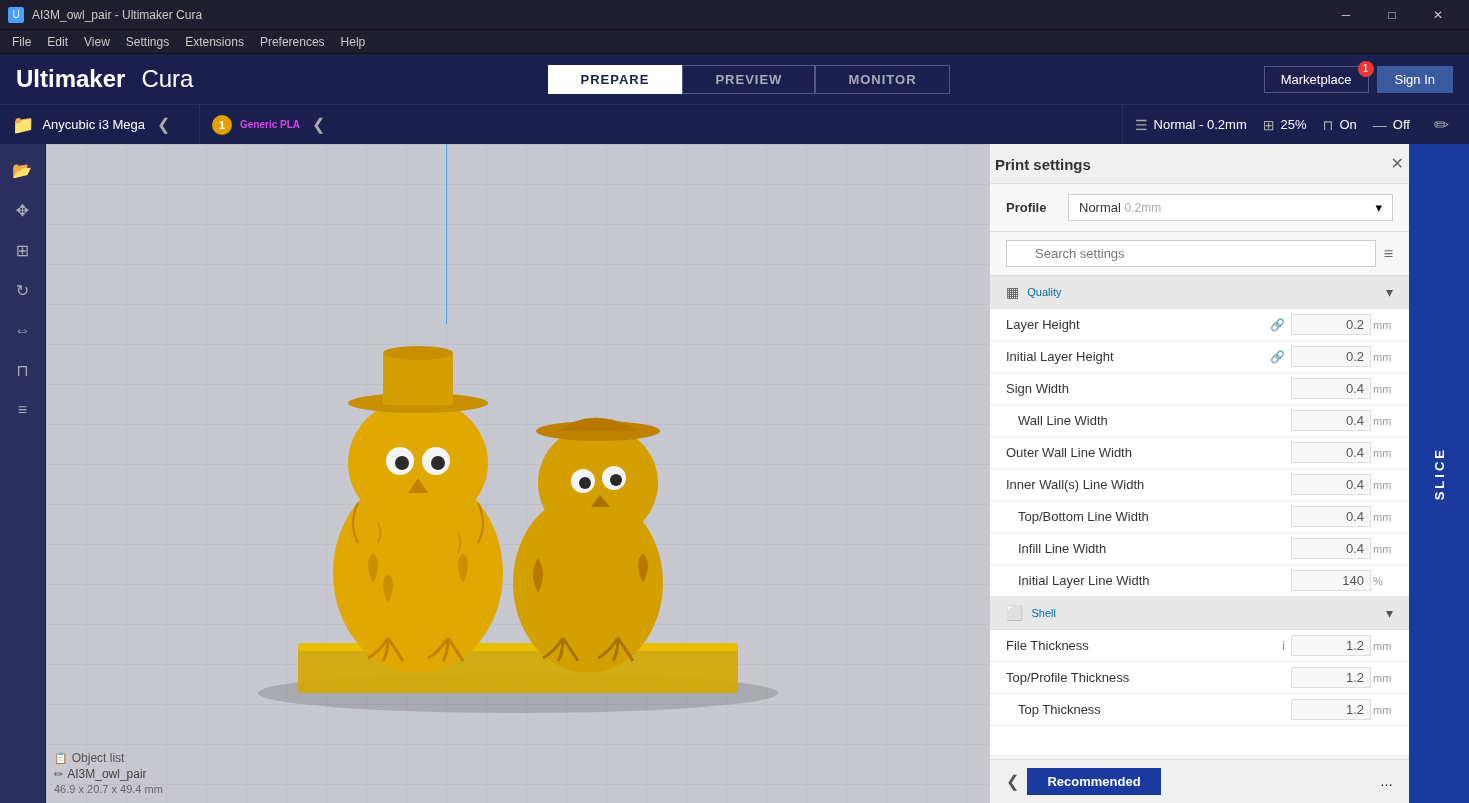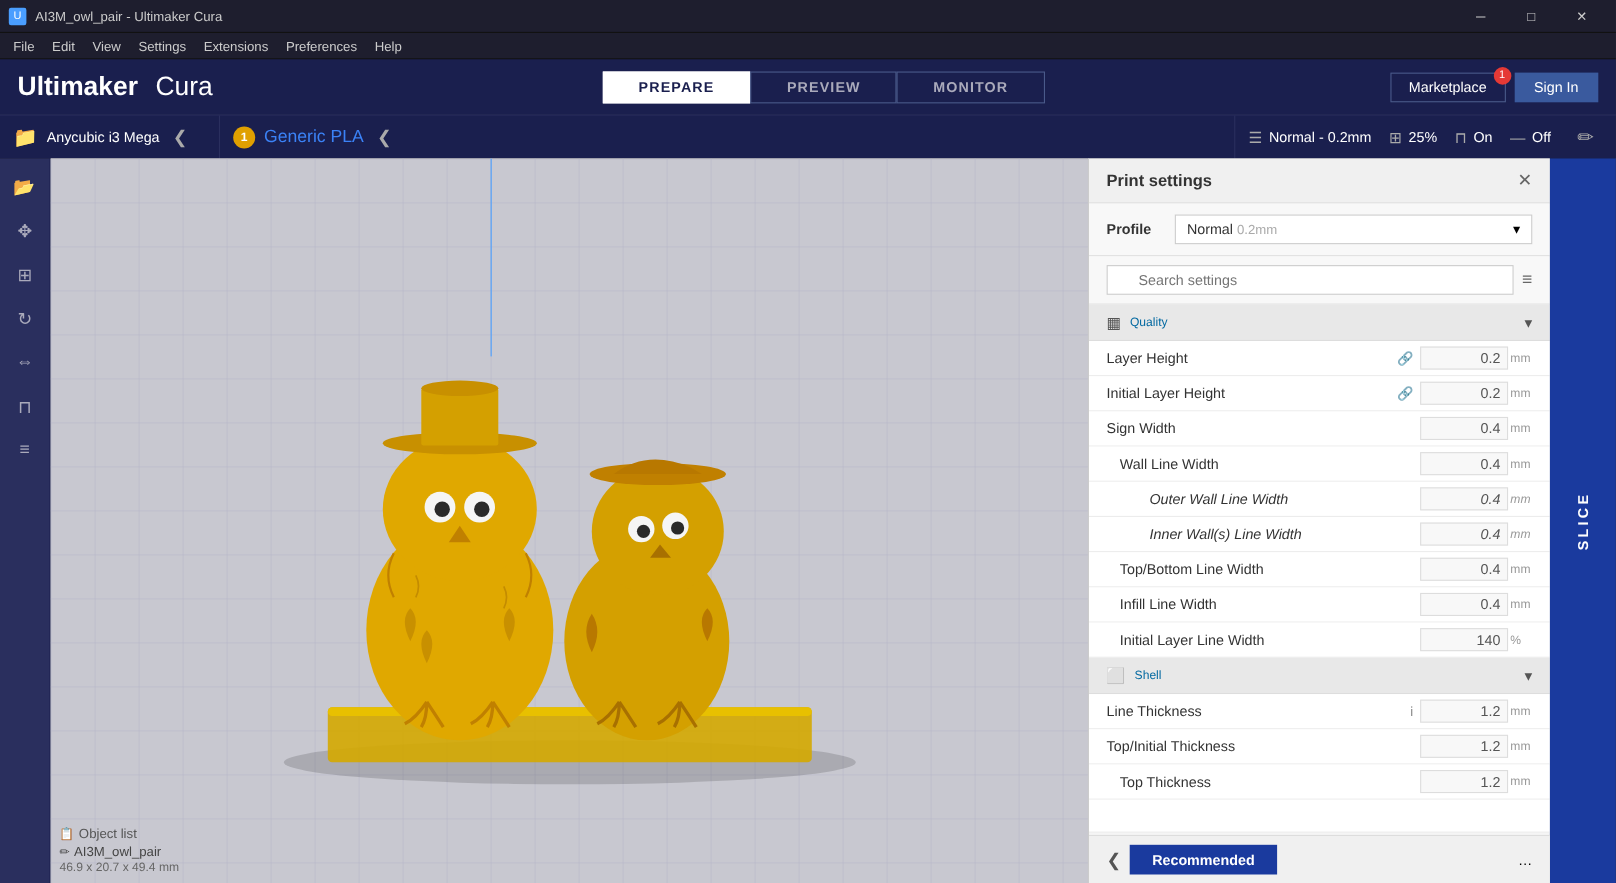--- a/index.html
+++ b/index.html
@@ -113,21 +113,21 @@
     #toolbar2 .nav-arrow { color: #aaa; font-size: 16px; cursor: pointer; padding: 0 4px; }
     #toolbar2 .material-section {
       display: flex;
       align-items: center;
       padding: 0 12px;
       gap: 8px;
       flex: 1;
       height: 100%;
     }
     #toolbar2 .material-badge { background: #e0a000; color: white; border-radius: 50%; width: 20px; height: 20px; font-size: 11px; display: flex; align-items: center; justify-content: center; font-weight: bold; }
-    #toolbar2 .material-name { color: #3b82f6; font-size: 16px; }
+    #toolbar2 .material-name { color: #d946ef; font-size: 10px; font-weight: bold; }
     #toolbar2 .settings-bar {
       display: flex;
       align-items: center;
       padding: 0 12px;
       gap: 16px;
       height: 100%;
       border-left: 1px solid #2a2f5e;
     }
     #toolbar2 .setting-item { display: flex; align-items: center; gap: 6px; color: white; font-size: 13px; }
     #toolbar2 .setting-icon { color: #aaa; font-size: 14px; }
@@ -215,23 +215,23 @@
     #print-settings {
       width: 420px;
       background: #f5f5f5;
       border-left: 1px solid #ccc;
       display: flex;
       flex-direction: column;
       overflow: hidden;
     }
     #print-settings .panel-header {
       display: flex;
-      align-items: center;
+      align-items: flex-end;
       justify-content: space-between;
-      padding: 10px 16px;
+      padding: 10px 5px;
       background: #f0f0f0;
       border-bottom: 1px solid #ddd;
     }
     #print-settings .panel-title { font-size: 15px; font-weight: 600; color: #333; }
     #print-settings .close-btn { color: #666; cursor: pointer; font-size: 16px; }
 
     #print-settings .profile-row {
       display: flex;
       align-items: center;
       padding: 10px 16px;
@@ -311,21 +311,21 @@
 
     .setting-row {
       display: flex;
       align-items: center;
       padding: 5px 16px;
       border-bottom: 1px solid #ececec;
       background: white;
       min-height: 30px;
     }
     .setting-row.sub1 { padding-left: 28px; }
-    .setting-row.sub2 { padding-left: 55px; font-style: italic; }
+    .setting-row.sub2 { padding-left: 16px; }
     .setting-row .setting-name { flex: 1; font-size: 13px; color: #333; }
     .setting-row .setting-link { color: #888; font-size: 12px; margin-right: 6px; cursor: pointer; }
     .setting-row .setting-info { color: #888; font-size: 12px; margin-right: 6px; cursor: pointer; }
     .setting-row .setting-value {
       min-width: 80px;
       text-align: right;
       font-size: 13px;
       color: #555;
       background: #f8f8f8;
       border: 1px solid #ddd;
@@ -618,27 +618,27 @@
 
       <div class="settings-section-header">
         <div class="section-left">
           <span class="section-icon">⬜</span>
           <span class="section-name">Shell</span>
         </div>
         <span class="chevron">▾</span>
       </div>
 
       <div class="setting-row">
-        <span class="setting-name">Line Thickness</span>
+        <span class="setting-name">File Thickness</span>
         <span class="setting-info">ℹ</span>
         <span class="setting-value">1.2</span>
         <span class="setting-unit">mm</span>
       </div>
       <div class="setting-row">
-        <span class="setting-name">Top/Initial Thickness</span>
+        <span class="setting-name">Top/Profile Thickness</span>
         <span class="setting-value">1.2</span>
         <span class="setting-unit">mm</span>
       </div>
       <div class="setting-row sub1">
         <span class="setting-name">Top Thickness</span>
         <span class="setting-value">1.2</span>
         <span class="setting-unit">mm</span>
       </div>
       <div class="setting-row sub1">
 

